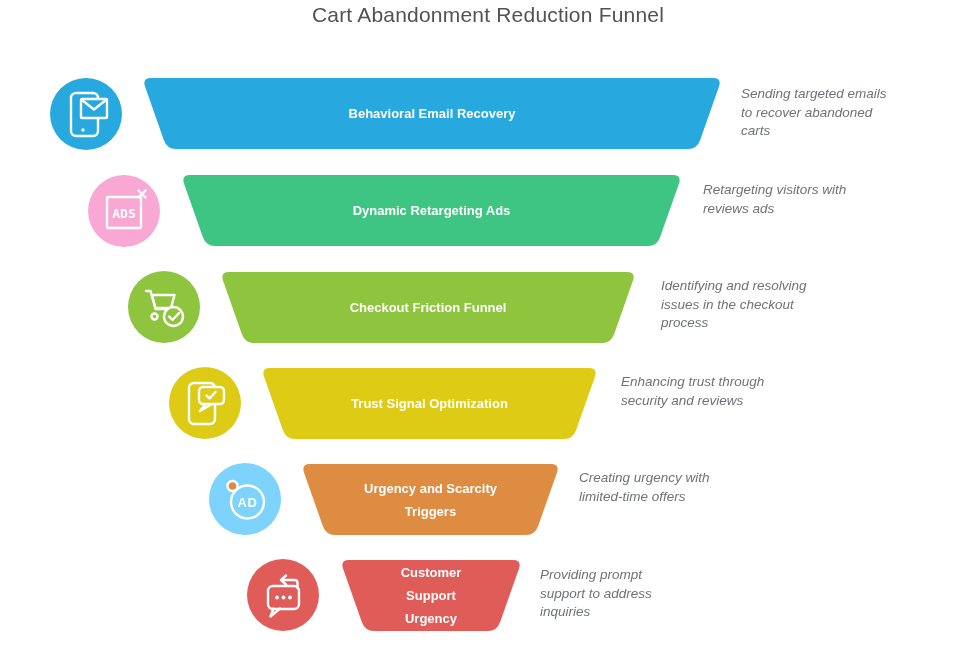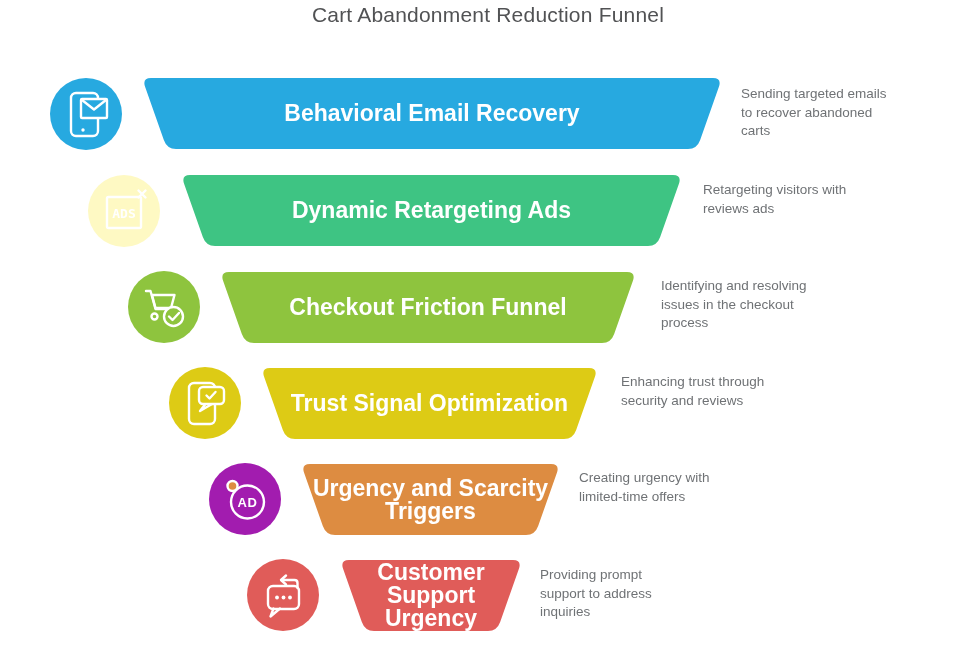--- a/index.html
+++ b/index.html
@@ -17,30 +17,30 @@
   .r1{--x:181px;--y:175px;--w:501px;--bx:88px;--by:175px;--dx:703px;--dy:181px;}
   .r2{--x:220px;--y:272px;--w:416px;--bx:128px;--by:271px;--dx:661px;--dy:277px;}
   .r3{--x:261px;--y:368px;--w:337px;--bx:169px;--by:367px;--dx:621px;--dy:373px;}
   .r4{--x:301px;--y:464px;--w:259px;--bx:209px;--by:463px;--dx:579px;--dy:469px;}
   .r5{--x:340px;--y:560px;--w:182px;--bx:247px;--by:559px;--dx:540px;--dy:566px;}
 
   .trap{position:absolute;left:var(--x);top:var(--y);width:var(--w);height:71px;display:block;}
   .label{
     position:absolute;left:var(--x);top:var(--y);width:var(--w);height:71px;
     display:flex;align-items:center;justify-content:center;text-align:center;
-    color:#ffffff;font-weight:bold;font-size:23px;line-height:23px;white-space:pre-line;
+    color:#ffffff;font-weight:bold;font-size:13px;line-height:23px;white-space:pre-line;
   }
   .badge{
     position:absolute;left:var(--bx);top:var(--by);width:72px;height:72px;border-radius:50%;
     display:flex;align-items:center;justify-content:center;
   }
   .badge svg{width:72px;height:72px;display:block;}
   .desc{
     position:absolute;left:var(--dx);top:var(--dy);width:185px;
-    color:#6F7275;font-size:13.5px;line-height:18.5px;white-space:pre-line;
+    color:#6F7275;font-size:13.5px;line-height:18.5px;white-space:pre-line;font-style:italic;
   }
   .ic *{stroke:#ffffff;stroke-width:2.4;fill:none;stroke-linecap:round;stroke-linejoin:round;}
   .ic .dot{fill:#ffffff;stroke:none;}
   .ic text{fill:#ffffff;stroke:none;font-weight:bold;font-family:"DejaVu Sans Mono", monospace;}
   .ic text.sans{font-family:"Liberation Sans", sans-serif;letter-spacing:.5px;}
 </style>
 </head>
 <body>
 
 <div class="title">Cart Abandonment Reduction Funnel</div>
@@ -61,21 +61,21 @@
   <div class="desc">Sending targeted emails
 to recover abandoned
 carts</div>
 </div>
 
 <div class="row r1">
   <svg class="trap" viewBox="0 0 501 71" preserveAspectRatio="none">
       <path d="M 9 0 L 492 0 Q 501 0 497.83098591549293 9 L 479.16901408450707 62 Q 476 71 467 71 L 34 71 Q 25 71 21.830985915492956 62 L 3.1690140845070425 9 Q 0 0 9 0 Z" style="fill: rgb(62, 196, 131);"></path>
     </svg>
   <div class="label">Dynamic Retargeting Ads</div>
-  <div class="badge" style="background: #fef9c3;">
+  <div class="badge" style="background: #f9a8d4;">
     <svg class="ic" viewBox="0 0 72 72">
       <rect x="19" y="22" width="34" height="31" rx="1.5"></rect>
       <text x="36" y="43" font-size="13" text-anchor="middle">ADS</text>
       <path d="M50.5 15.5 L57.5 22.5 M57.5 15.5 L50.5 22.5"></path>
     </svg>
   </div>
   <div class="desc">Retargeting visitors with
 reviews ads</div>
 </div>
 
@@ -114,21 +114,21 @@
   <div class="desc">Enhancing trust through
 security and reviews</div>
 </div>
 
 <div class="row r4">
   <svg class="trap" viewBox="0 0 259 71" preserveAspectRatio="none">
       <path d="M 9 0 L 250 0 Q 259 0 255.83098591549296 9 L 237.16901408450704 62 Q 234 71 225 71 L 34 71 Q 25 71 21.830985915492956 62 L 3.1690140845070425 9 Q 0 0 9 0 Z" style="fill: rgb(221, 140, 65);"></path>
     </svg>
   <div class="label">Urgency and Scarcity
 Triggers</div>
-  <div class="badge" style="background: #a21caf;">
+  <div class="badge" style="background: #7dd3fc;">
     <svg class="ic" viewBox="0 0 72 72">
       <circle cx="38.5" cy="39" r="16.5"></circle>
       <circle cx="23.5" cy="23" r="5" style="fill: rgb(221, 140, 65);"></circle>
       <text x="38.5" y="44" font-size="13" text-anchor="middle" class="sans">AD</text>
     </svg>
   </div>
   <div class="desc">Creating urgency with
 limited-time offers</div>
 </div>
 

